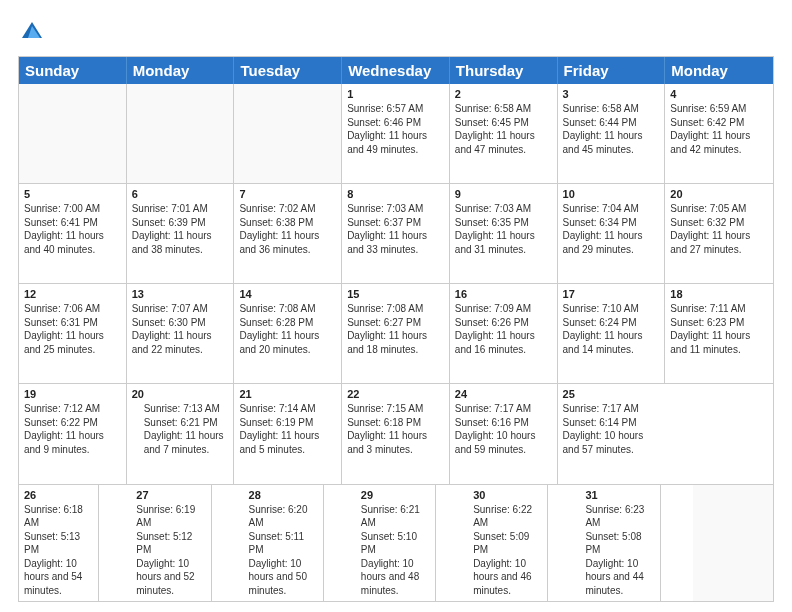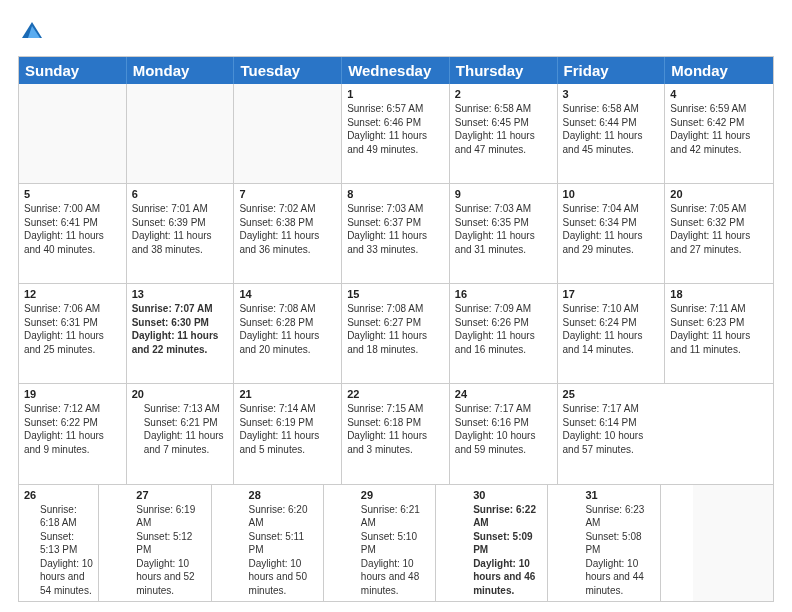--- a/index.html
+++ b/index.html
@@ -221,21 +221,21 @@
         </div>
         <div class="cal-row">
           <div class="cal-cell">
             <div class="day-num">12</div>
             <div class="cell-text" style="white-space: pre-line;">Sunrise: 7:06 AM
 Sunset: 6:31 PM
 Daylight: 11 hours and 25 minutes.</div>
           </div>
           <div class="cal-cell">
             <div class="day-num">13</div>
-            <div class="cell-text" style="white-space: pre-line; font-weight: bold;">Sunrise: 7:07 AM
+            <div class="cell-text" style="white-space: pre-line;">Sunrise: 7:07 AM
 Sunset: 6:30 PM
 Daylight: 11 hours and 22 minutes.</div>
           </div>
           <div class="cal-cell">
             <div class="day-num">14</div>
             <div class="cell-text" style="white-space: pre-line;">Sunrise: 7:08 AM
 Sunset: 6:28 PM
 Daylight: 11 hours and 20 minutes.</div>
           </div>
           <div class="cal-cell">
@@ -297,21 +297,21 @@
           <div class="cal-cell">
             <div class="day-num">25</div>
             <div class="cell-text" style="white-space: pre-line;">Sunrise: 7:17 AM
 Sunset: 6:14 PM
 Daylight: 10 hours and 57 minutes.</div>
           </div>
         </div>
         <div class="cal-row">
           <div class="cal-cell">
             <div class="day-num">26</div>
-            <div class="cell-text" style="white-space: pre-line; margin-left: 16px;">Sunrise: 6:18 AM
+            <div class="cell-text" style="white-space: pre-line;">Sunrise: 6:18 AM
 Sunset: 5:13 PM
 Daylight: 10 hours and 54 minutes.</div>
           </div>
           <div class="cal-cell">
             <div class="day-num">27</div>
             <div class="cell-text" style="white-space: pre-line;">Sunrise: 6:19 AM
 Sunset: 5:12 PM
 Daylight: 10 hours and 52 minutes.</div>
           </div>
           <div class="cal-cell">
@@ -321,21 +321,21 @@
 Daylight: 10 hours and 50 minutes.</div>
           </div>
           <div class="cal-cell">
             <div class="day-num">29</div>
             <div class="cell-text" style="white-space: pre-line;">Sunrise: 6:21 AM
 Sunset: 5:10 PM
 Daylight: 10 hours and 48 minutes.</div>
           </div>
           <div class="cal-cell">
             <div class="day-num">30</div>
-            <div class="cell-text" style="white-space: pre-line; font-weight: bold;">Sunrise: 6:22 AM
+            <div class="cell-text" style="white-space: pre-line;">Sunrise: 6:22 AM
 Sunset: 5:09 PM
 Daylight: 10 hours and 46 minutes.</div>
           </div>
           <div class="cal-cell">
             <div class="day-num">31</div>
             <div class="cell-text" style="white-space: pre-line;">Sunrise: 6:23 AM
 Sunset: 5:08 PM
 Daylight: 10 hours and 44 minutes.</div>
           </div>
           <div class="cal-cell empty"></div>

